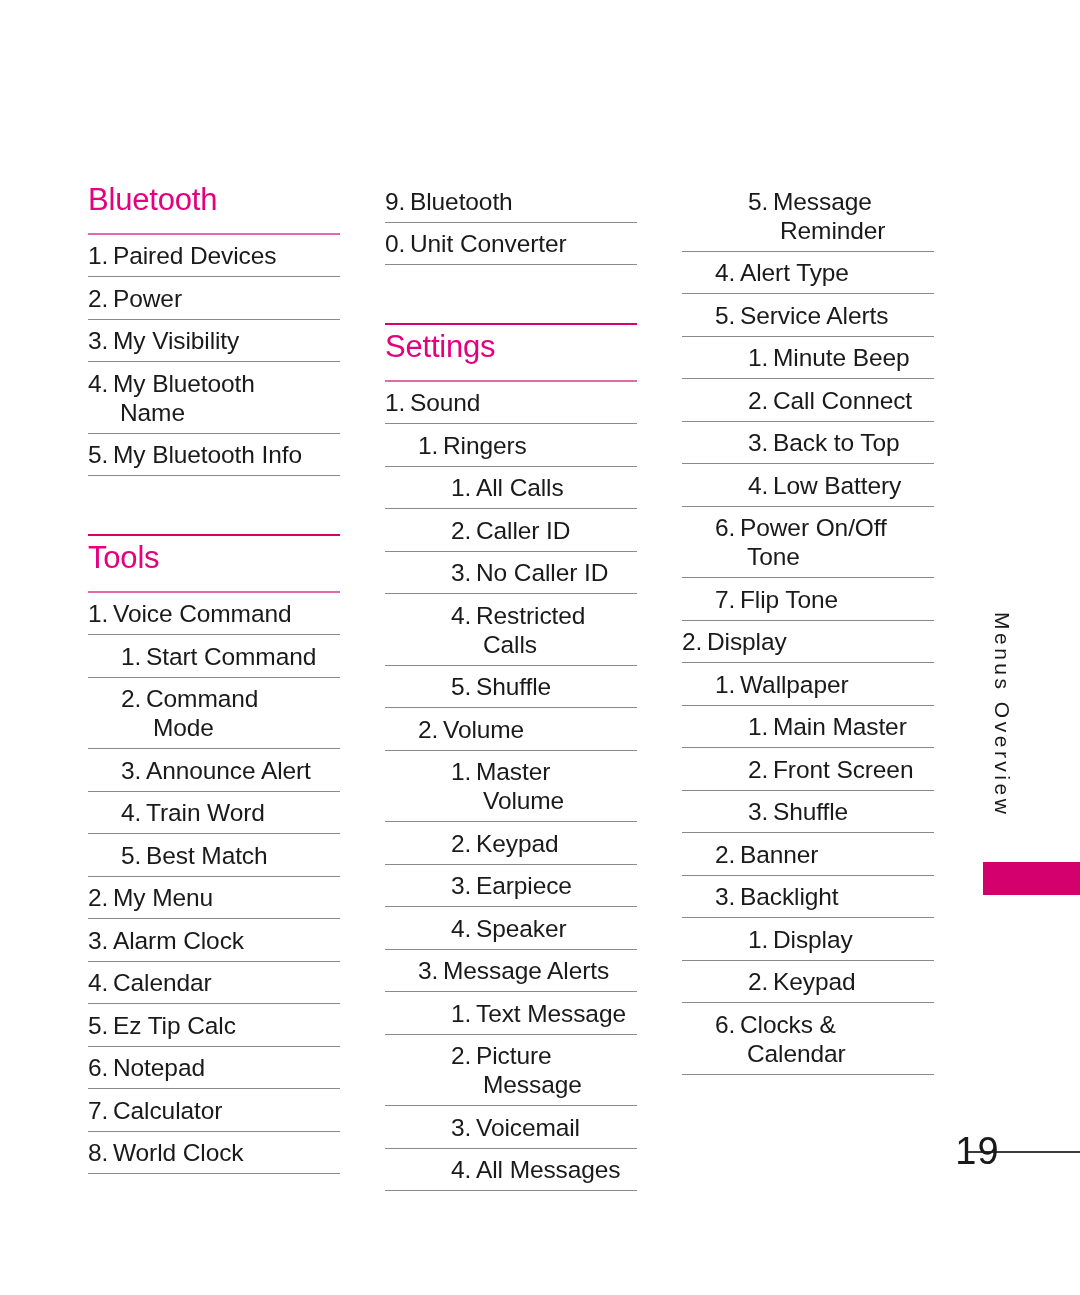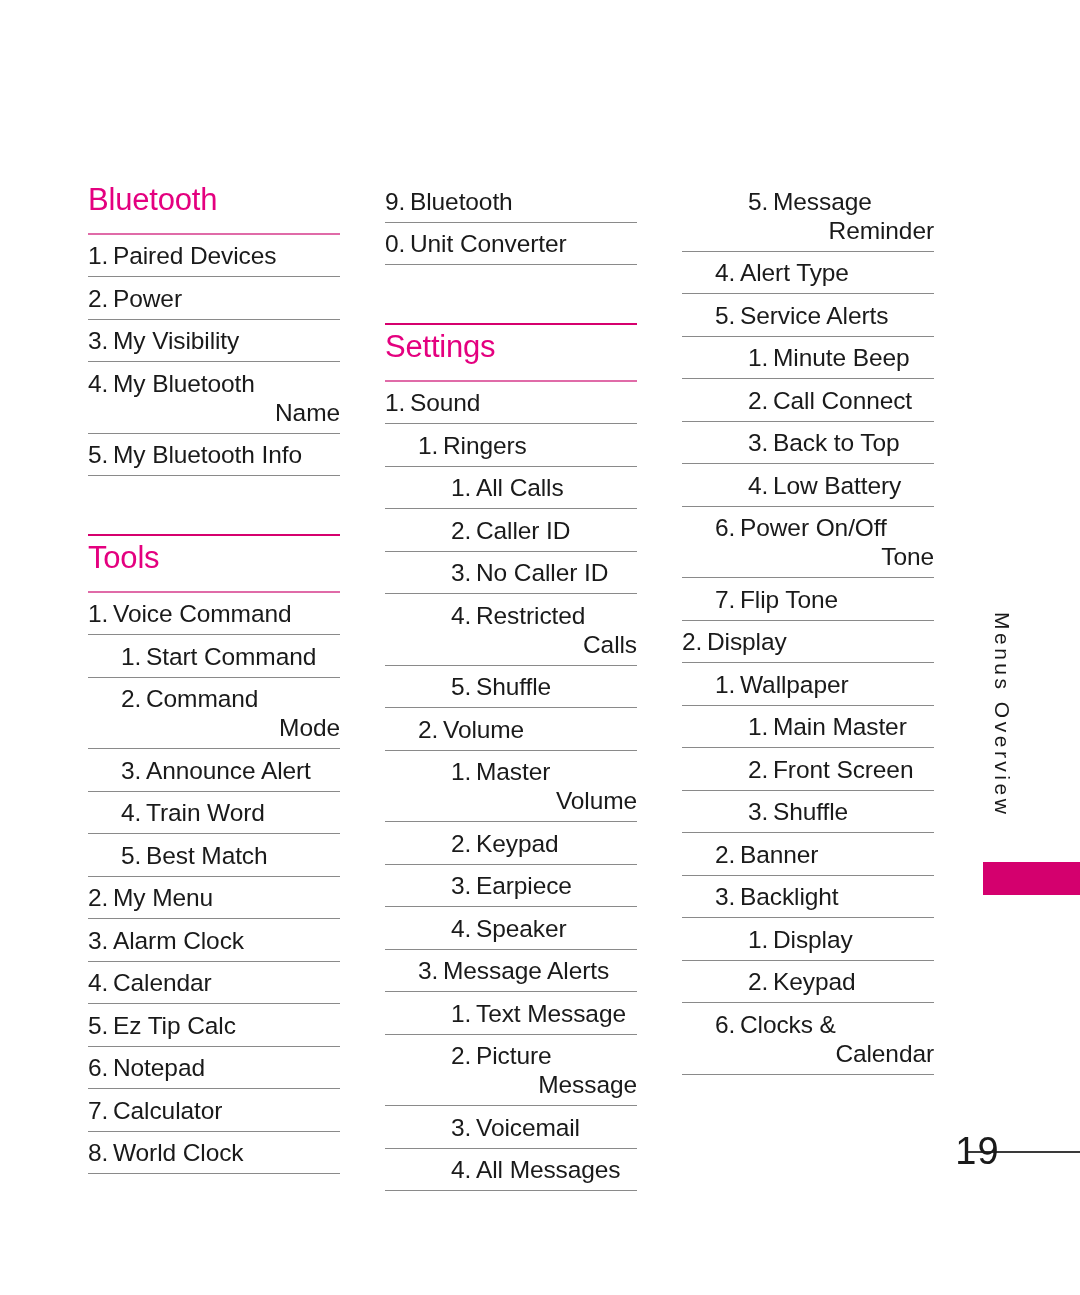--- a/index.html
+++ b/index.html
@@ -72,21 +72,20 @@
     display: inline-block;
     min-width: 25px;
   }
   .lvl-0 { padding-left: 0px; }
   .lvl-1 { padding-left: 33px; }
   .lvl-2 { padding-left: 66px; }
 
   .row.two-line .cont {
     display: block;
     padding-left: 32px;
-    text-align: right;
   }
   .lvl-1.two-line .cont { padding-left: 32px; }
   .lvl-2.two-line .cont { padding-left: 32px; }
 
   
   .section + .section { margin-top: 58px; }
 
   
   .side-tab {
     position: absolute;

